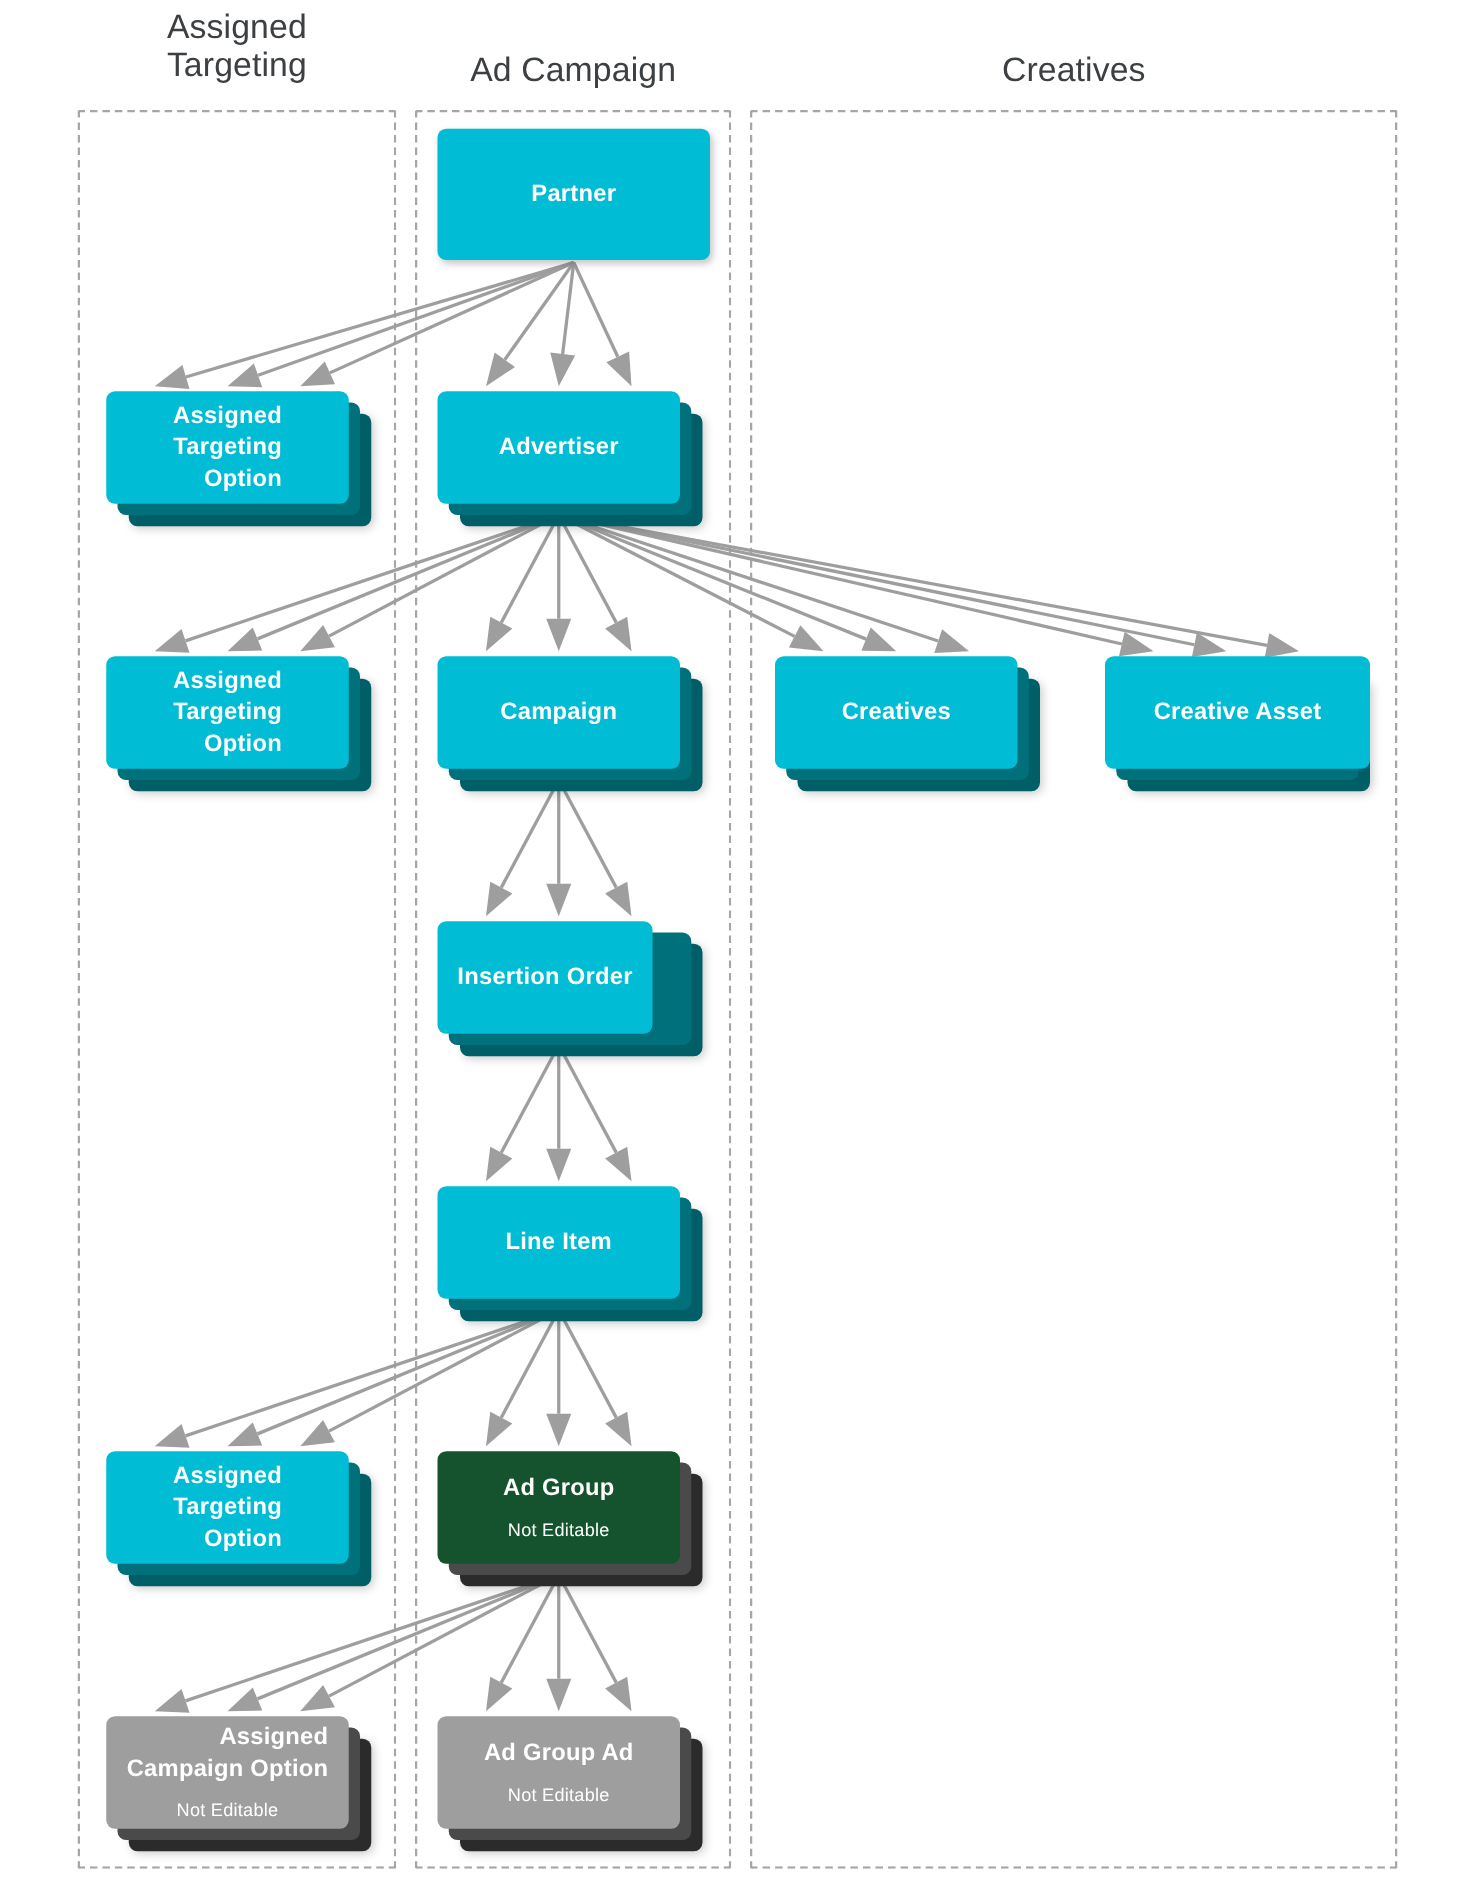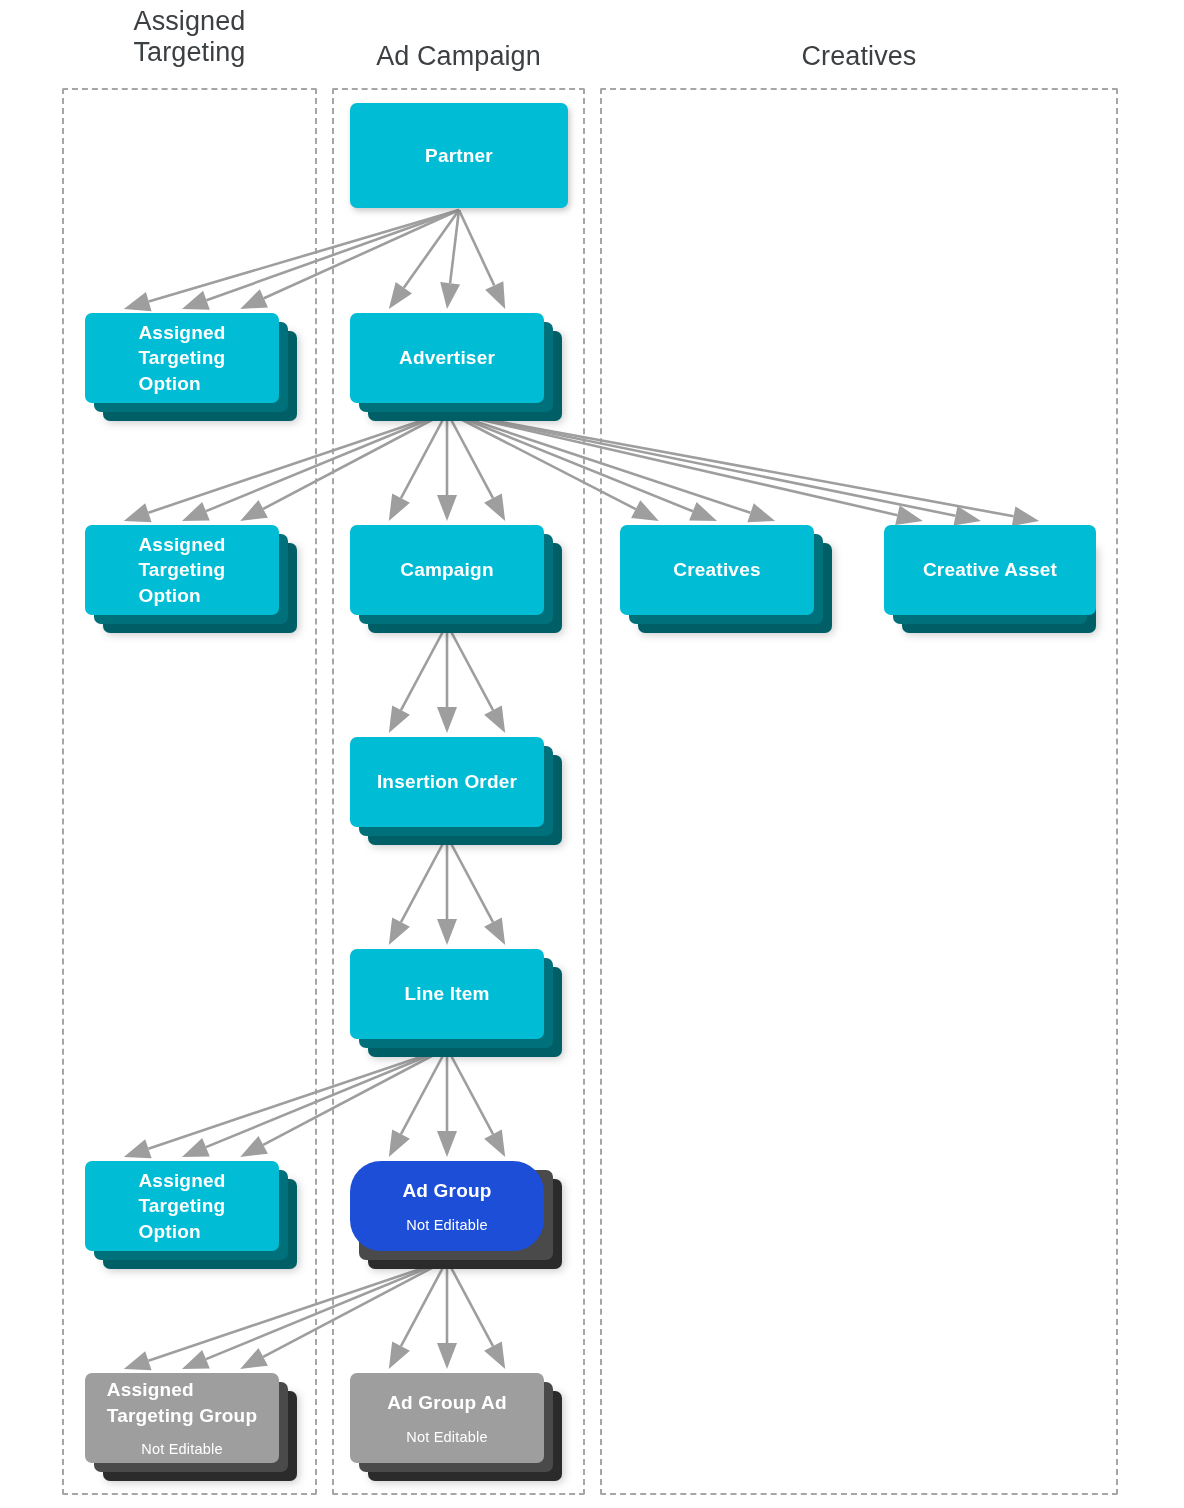--- a/index.html
+++ b/index.html
@@ -50,21 +50,21 @@
   .card-face{
     position:absolute;
     left:0;top:0;
     border-radius:7px;
     box-sizing:border-box;
     display:flex;
     flex-direction:column;
     align-items:center;
     justify-content:center;
     color:#ffffff;
-    text-align:left;
+    text-align:right;
   }
   .single-card .card-face{
     box-shadow:2px 3px 6px rgba(0,0,0,.22);
   }
   .card-title{
     font-size:19px;
     font-weight:bold;
     line-height:1.35;
     letter-spacing:.2px;
     padding:0 8px;
@@ -271,21 +271,21 @@
         <div class="card-face" style="width: 212px; height: 90px; background: rgb(0, 188, 212);">
           <div class="card-title">
             <div>Creative Asset</div>
           </div>
         </div>
       </div>
       <div class="card-stack" style="left: 350px; top: 737px; width: 212px; height: 108px;">
         <div class="stack-shadow" style="left: 20px; top: 20px; width: 194px; height: 90px;"></div>
         <div class="layer back2" style="left: 18px; top: 18px; width: 194px; height: 90px; background: rgb(0, 94, 102);"></div>
         <div class="layer back1" style="left: 9px; top: 9px; width: 194px; height: 90px; background: rgb(0, 112, 122);"></div>
-        <div class="card-face" style="width: 194px; height: 90px; background: rgb(0, 188, 212);">
+        <div class="card-face" style="width: 172px; height: 90px; background: rgb(0, 188, 212);">
           <div class="card-title">
             <div>Insertion Order</div>
           </div>
         </div>
       </div>
       <div class="card-stack" style="left: 350px; top: 949px; width: 212px; height: 108px;">
         <div class="stack-shadow" style="left: 20px; top: 20px; width: 194px; height: 90px;"></div>
         <div class="layer back2" style="left: 18px; top: 18px; width: 194px; height: 90px; background: rgb(0, 94, 102);"></div>
         <div class="layer back1" style="left: 9px; top: 9px; width: 194px; height: 90px; background: rgb(0, 112, 122);"></div>
         <div class="card-face" style="width: 194px; height: 90px; background: rgb(0, 188, 212);">
@@ -303,35 +303,35 @@
             <div>Assigned</div>
             <div>Targeting</div>
             <div>Option</div>
           </div>
         </div>
       </div>
       <div class="card-stack" style="left: 350px; top: 1161px; width: 212px; height: 108px;">
         <div class="stack-shadow" style="left: 20px; top: 20px; width: 194px; height: 90px;"></div>
         <div class="layer back2" style="left: 18px; top: 18px; width: 194px; height: 90px; background: rgb(43, 43, 43);"></div>
         <div class="layer back1" style="left: 9px; top: 9px; width: 194px; height: 90px; background: rgb(74, 74, 74);"></div>
-        <div class="card-face" style="width: 194px; height: 90px; background: #1d4ed8; border-radius: 31px;">
+        <div class="card-face" style="width: 194px; height: 90px; background: #14532d;">
           <div class="card-title">
             <div>Ad Group</div>
           </div>
           <div class="card-sub">Not Editable</div>
         </div>
       </div>
       <div class="card-stack" style="left: 85px; top: 1373px; width: 212px; height: 108px;">
         <div class="stack-shadow" style="left: 20px; top: 20px; width: 194px; height: 90px;"></div>
         <div class="layer back2" style="left: 18px; top: 18px; width: 194px; height: 90px; background: rgb(43, 43, 43);"></div>
         <div class="layer back1" style="left: 9px; top: 9px; width: 194px; height: 90px; background: rgb(74, 74, 74);"></div>
         <div class="card-face" style="width: 194px; height: 90px; background: rgb(158, 158, 158);">
           <div class="card-title">
             <div>Assigned</div>
-            <div>Targeting Group</div>
+            <div>Campaign Option</div>
           </div>
           <div class="card-sub">Not Editable</div>
         </div>
       </div>
       <div class="card-stack" style="left: 350px; top: 1373px; width: 212px; height: 108px;">
         <div class="stack-shadow" style="left: 20px; top: 20px; width: 194px; height: 90px;"></div>
         <div class="layer back2" style="left: 18px; top: 18px; width: 194px; height: 90px; background: rgb(43, 43, 43);"></div>
         <div class="layer back1" style="left: 9px; top: 9px; width: 194px; height: 90px; background: rgb(74, 74, 74);"></div>
         <div class="card-face" style="width: 194px; height: 90px; background: rgb(158, 158, 158);">
           <div class="card-title">

